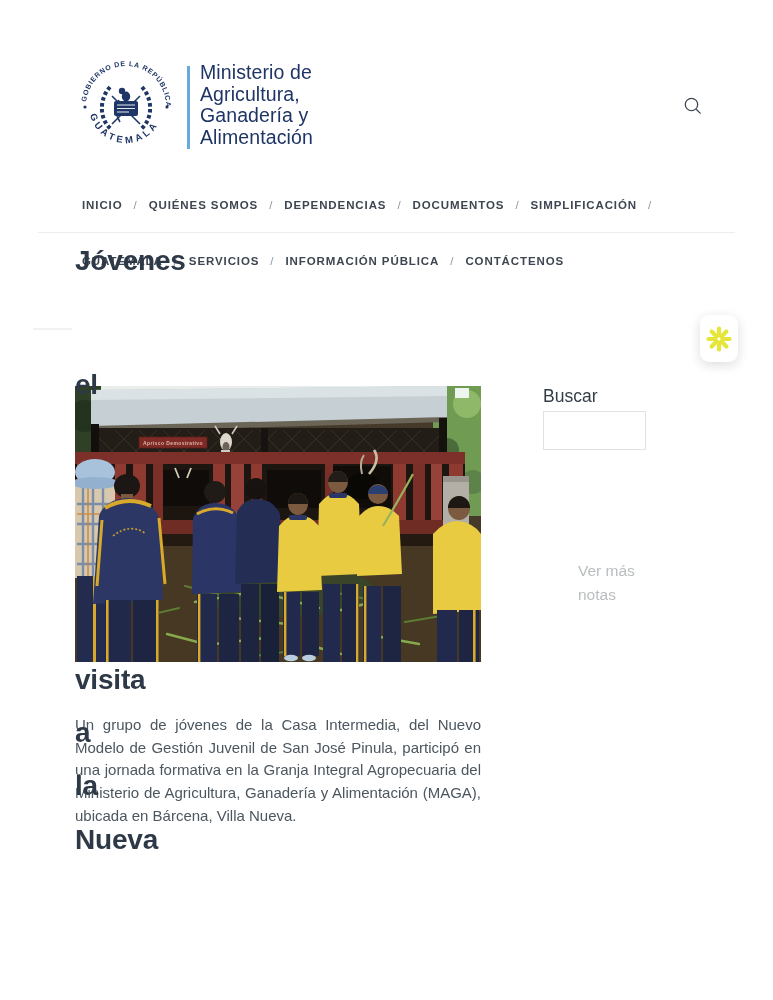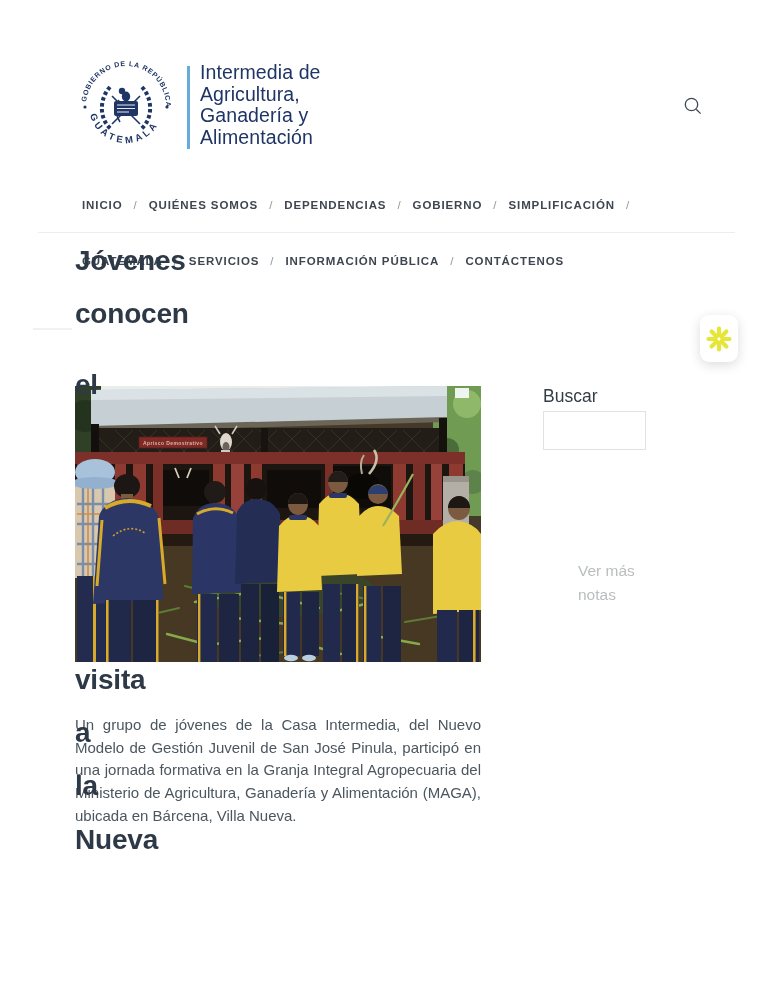--- a/index.html
+++ b/index.html
@@ -72,59 +72,58 @@
       <g>
         <rect x="34" y="43" width="24" height="15" rx="2" fill="#1e3566"></rect>
         <path d="M37,47 h18 M37,50.5 h18 M37,54 h12" stroke="#ffffff" stroke-width="0.9"></path>
         <circle cx="42" cy="33" r="3.2" fill="#1e3566"></circle>
         <ellipse cx="46" cy="38.5" rx="4.2" ry="5" fill="#1e3566"></ellipse>
       </g>
     </svg>
   </a>
   <div class="vbar"></div>
   <div class="ministry">
-    <div class="m-light">Intermedia de</div>
+    <div class="m-light">Ministerio de</div>
     <div class="m-bold">Agricultura,</div>
     <div class="m-bold">Ganadería y</div>
     <div class="m-bold">Alimentación</div>
   </div>
 
   <button class="search-btn">
     <svg viewBox="0 0 22 22" width="22" height="22">
       <circle cx="9.5" cy="9.5" r="6.2" fill="none" stroke="#3e4954" stroke-width="1.3"></circle>
       <line x1="14.2" y1="14.2" x2="18.6" y2="18.6" stroke="#3e4954" stroke-width="1.3"></line>
     </svg>
   </button>
 
   <nav class="navrow nav1">
     <a>INICIO</a>
     <span class="sep">/</span>
     <a>QUIÉNES SOMOS</a>
     <span class="sep">/</span>
     <a>DEPENDENCIAS</a>
     <span class="sep">/</span>
-    <a>GOBIERNO</a>
+    <a>DOCUMENTOS</a>
     <span class="sep">/</span>
     <a>SIMPLIFICACIÓN</a>
     <span class="sep">/</span>
   </nav>
   <div class="rule"></div>
   <nav class="navrow nav2">
     <a>GUATEMALA</a>
     <span class="sep">/</span>
     <a>SERVICIOS</a>
     <span class="sep">/</span>
     <a>INFORMACIÓN PÚBLICA</a>
     <span class="sep">/</span>
     <a>CONTÁCTENOS</a>
   </nav>
   <div class="stub-line"></div>
 
   <span class="hw" style="top:247px">Jóvenes</span>
-  <span class="hw" style="top:300px">conocen</span>
   <span class="hw" style="top:371px">el</span>
   <span class="hw" style="top:666px">visita</span>
   <span class="hw" style="top:719px">a</span>
   <span class="hw" style="top:772px">la</span>
   <span class="hw" style="top:826px">Nueva</span>
 
   <div class="photo">
     <svg viewBox="0 0 406 276" width="406" height="276">
       <rect width="406" height="276" fill="#45392a"></rect>
 

